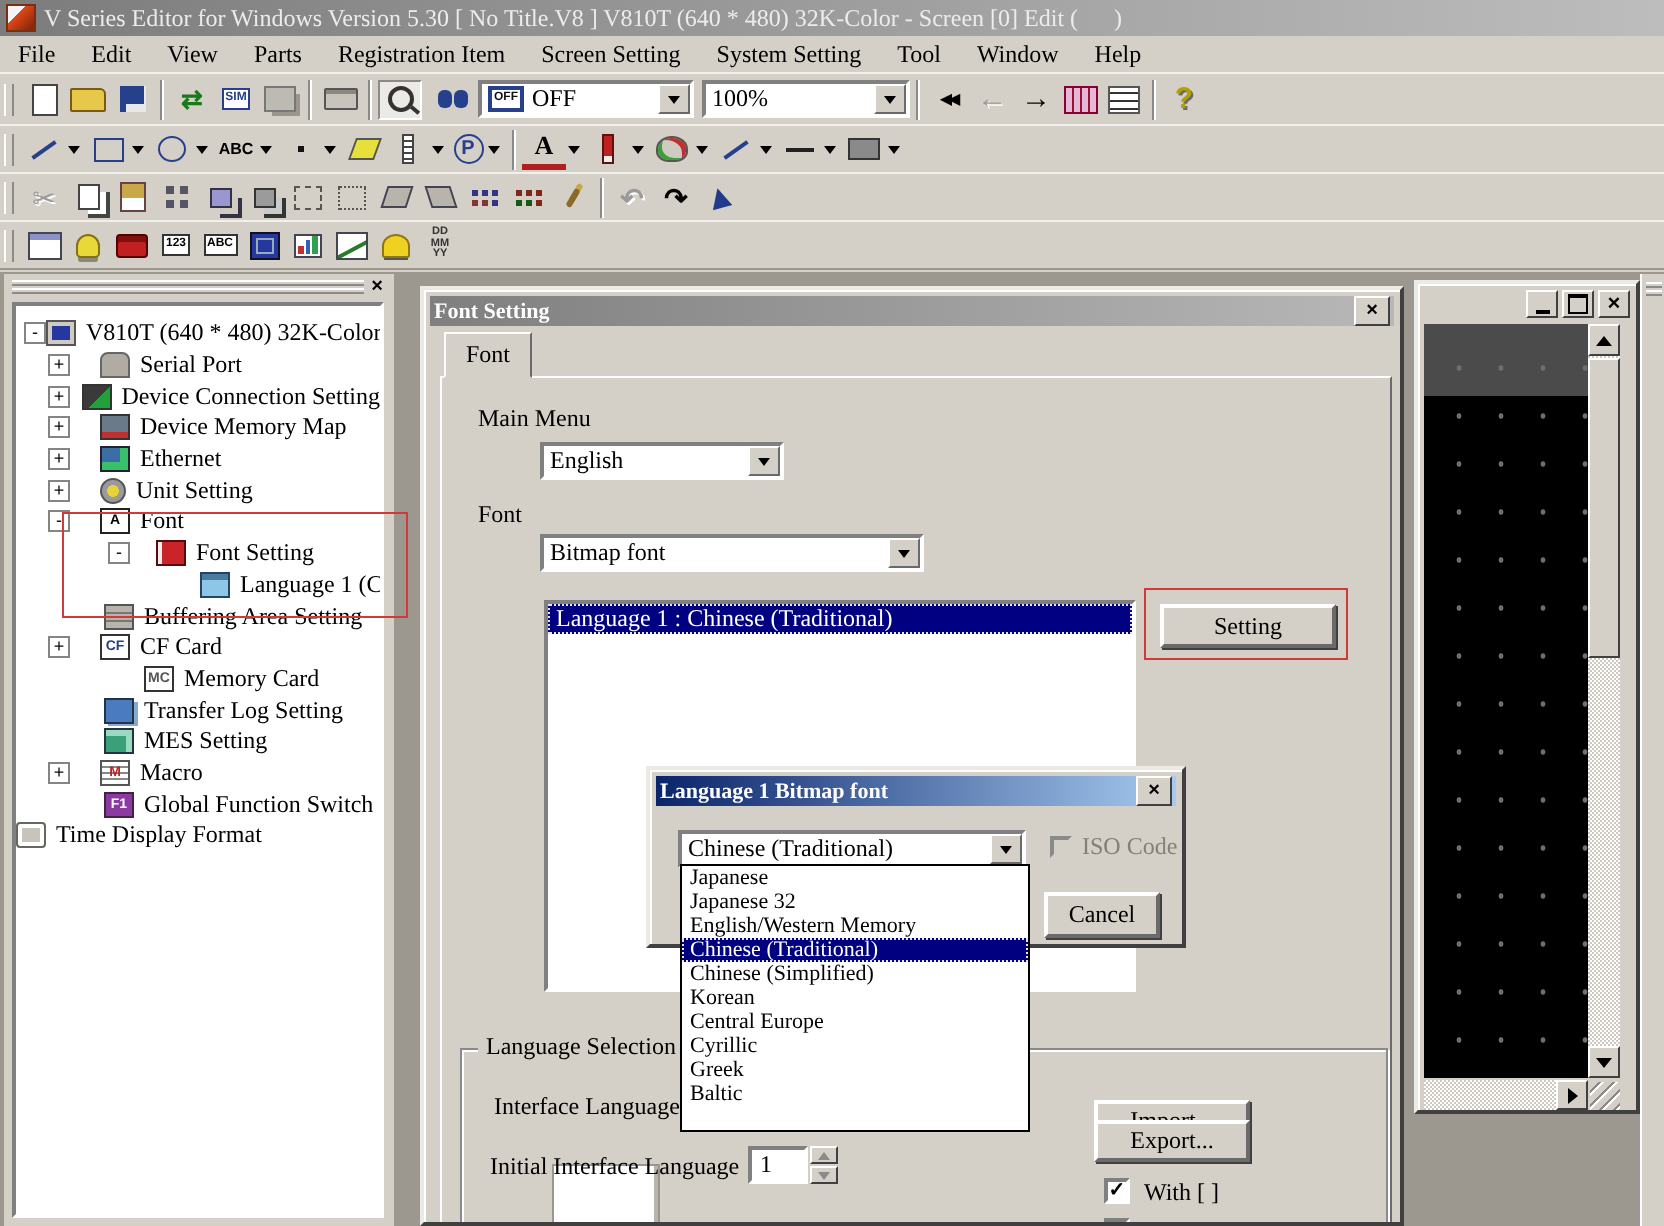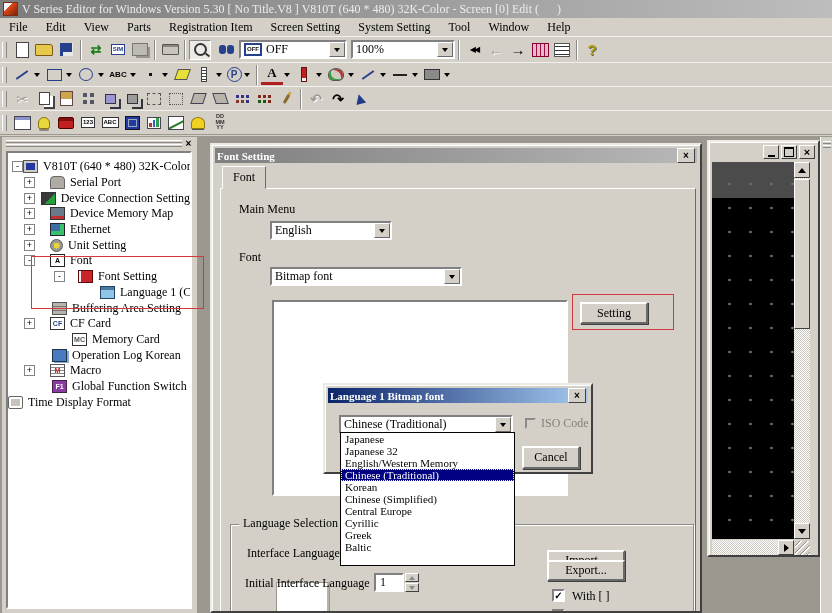--- a/index.html
+++ b/index.html
@@ -431,21 +431,25 @@
         <span class="tlabel">CF Card</span>
       </div>
       <div class="tree-row" style="padding-left:64px">
         <span class="ticon" style="background:#fff;border:1px solid #333">
             <span class="il" style="color:#555">MC</span>
           </span>
         <span class="tlabel">Memory Card</span>
       </div>
       <div class="tree-row" style="padding-left:44px">
         <span class="ticon" style="background:#4a7abf;border:1px solid #234;box-shadow:2px 2px 0 #88a8d0"></span>
-        <span class="tlabel">Operation Log Korean</span>
+        <span class="tlabel">Transfer Log Setting</span>
+      </div>
+      <div class="tree-row" style="padding-left:44px">
+        <span class="ticon" style="background:#3aa07a;border:1px solid #234;box-shadow:inset -3px 3px 0 #9adac0"></span>
+        <span class="tlabel">MES Setting</span>
       </div>
       <div class="tree-row" style="padding-left:16px">
         <span class="exp">+</span>
         <span style="width:15px"></span>
         <span class="ticon" style="background:repeating-linear-gradient(#fff 0 2px,#888 2px 3px);border:1px solid #555">
             <span class="il" style="color:#c02020">M</span>
           </span>
         <span class="tlabel">Macro</span>
       </div>
       <div class="tree-row" style="padding-left:44px">
@@ -523,25 +527,26 @@
 
   <span class="abs" style="left:27px;top:105px">Font</span>
   <div class="combo" style="position:absolute;left:58px;top:122px;width:192px">
     <span class="cval">Bitmap font</span>
     <span class="cbtn">
         <span class="dd"></span>
       </span>
   </div>
 
   <div class="sunken" style="position:absolute;left:60px;top:155px;width:296px;height:196px">
+    <div class="lrow sel" style="height:15px;line-height:15px;font-size:12px">Language 1 : Chinese (Traditional)</div>
 
     <div style="position:absolute;left:2px;top:280px;width:52px;height:44px;background:#fff;border:1px solid #9a968e;box-shadow:inset -2px -2px 0 #b8b4ac"></div>
   </div>
 
-  <div class="btn" style="position:absolute;left:368px;top:157px;width:68px;height:22px">
+  <div class="btn" style="position:absolute;left:368px;top:157px;width:88px;height:22px">
       <span>Setting</span>
     </div>
 
   <div class="group" style="left:18px;top:379px;width:462px;height:120px">
     <span class="legend">Language Selection</span>
   </div>
   <span class="abs" style="left:35px;top:401px">Interface Language</span>
   <span class="abs" style="left:33px;top:431px">Initial Interface Language</span>
   <div class="sunken" style="position:absolute;left:162px;top:428px;width:30px;height:19px;padding-left:4px;line-height:15px"><span>1</span></div>
   <span class="sb-btn" style="position:absolute;left:193px;top:428px;width:14px;height:9px">
@@ -583,22 +588,22 @@
   <div class="btn" style="position:absolute;left:197px;top:61px;width:58px;height:23px">
       <span>Cancel</span>
     </div>
 </div>
 
 <div style="position:absolute;left:340px;top:432px;width:175px;height:134px;background:#fff;border:1px solid #000;z-index:30;box-sizing:border-box">
   <div class="lrow">Japanese</div>
   <div class="lrow">Japanese 32</div>
   <div class="lrow">English/Western Memory</div>
   <div class="lrow sel">Chinese (Traditional)</div>
+  <div class="lrow">Chinese (Simplified)</div>
   <div class="lrow">Korean</div>
-  <div class="lrow">Chinese (Simplified)</div>
   <div class="lrow">Central Europe</div>
   <div class="lrow">Cyrillic</div>
   <div class="lrow">Greek</div>
   <div class="lrow">Baltic</div>
 </div>
 
 <div class="redbox" style="left:31px;top:256px;width:171px;height:51px"></div>
 <div class="redbox" style="left:572px;top:294px;width:100px;height:34px"></div>
 
 </body></html>

